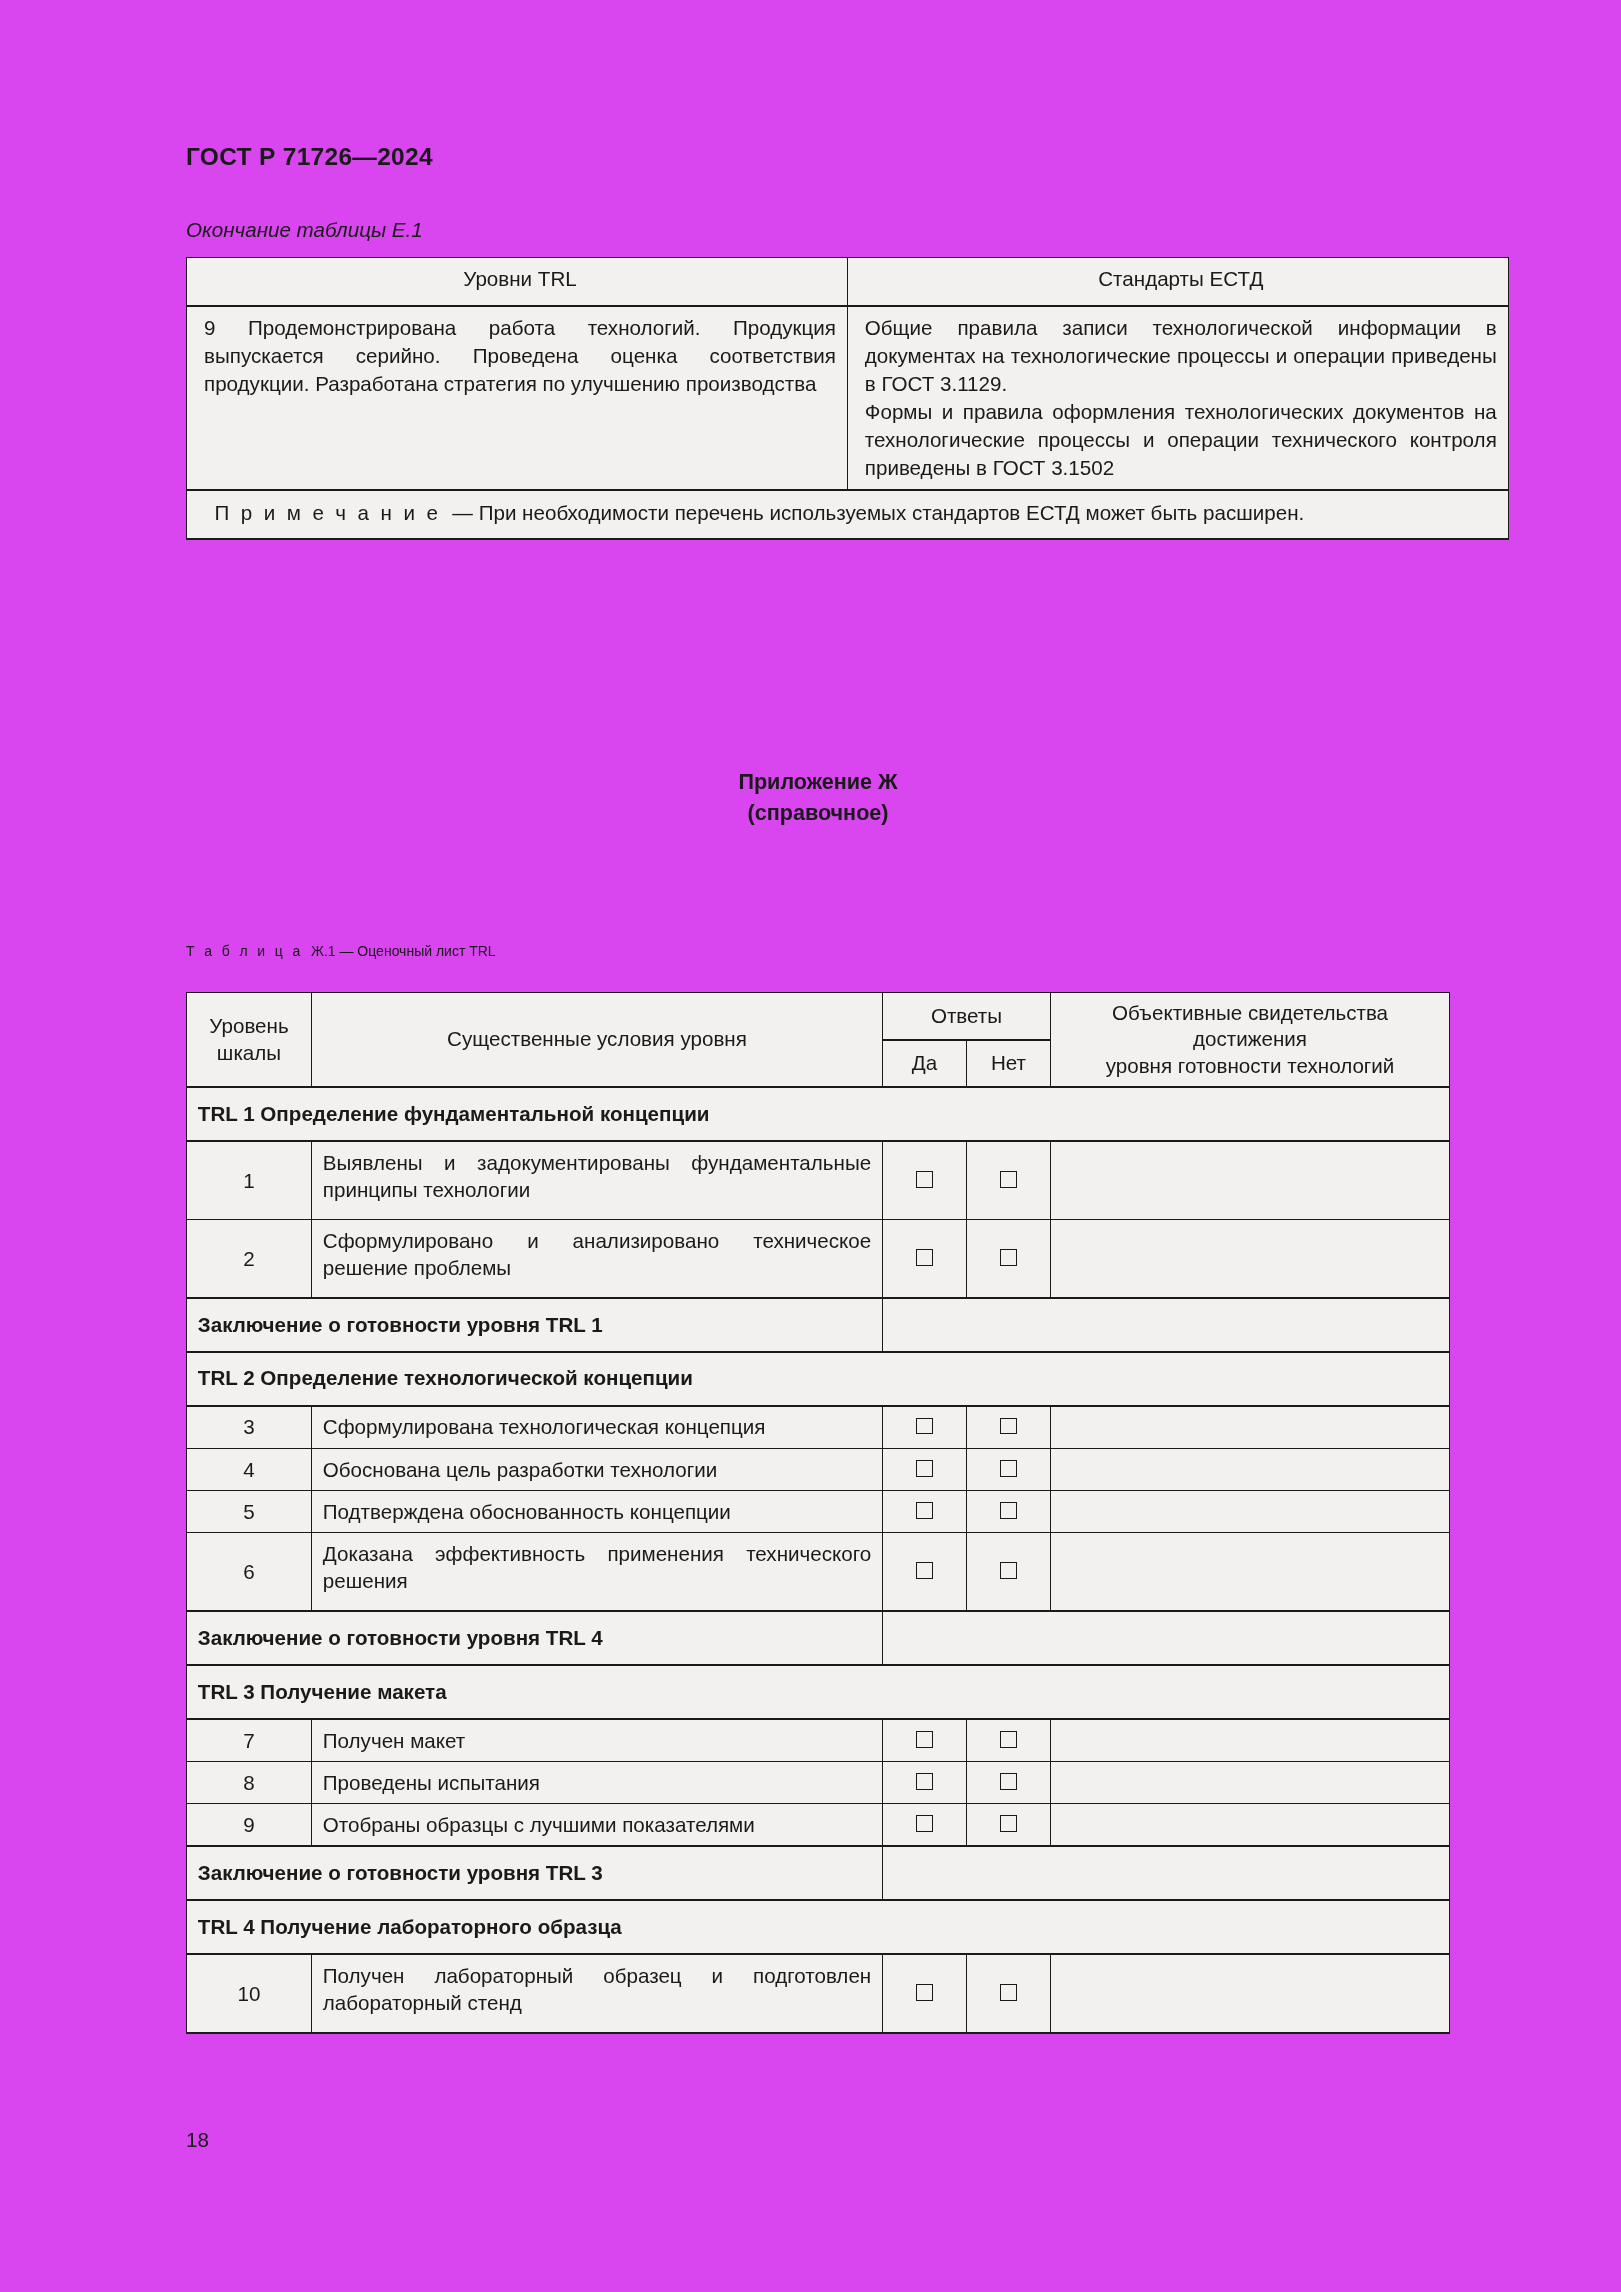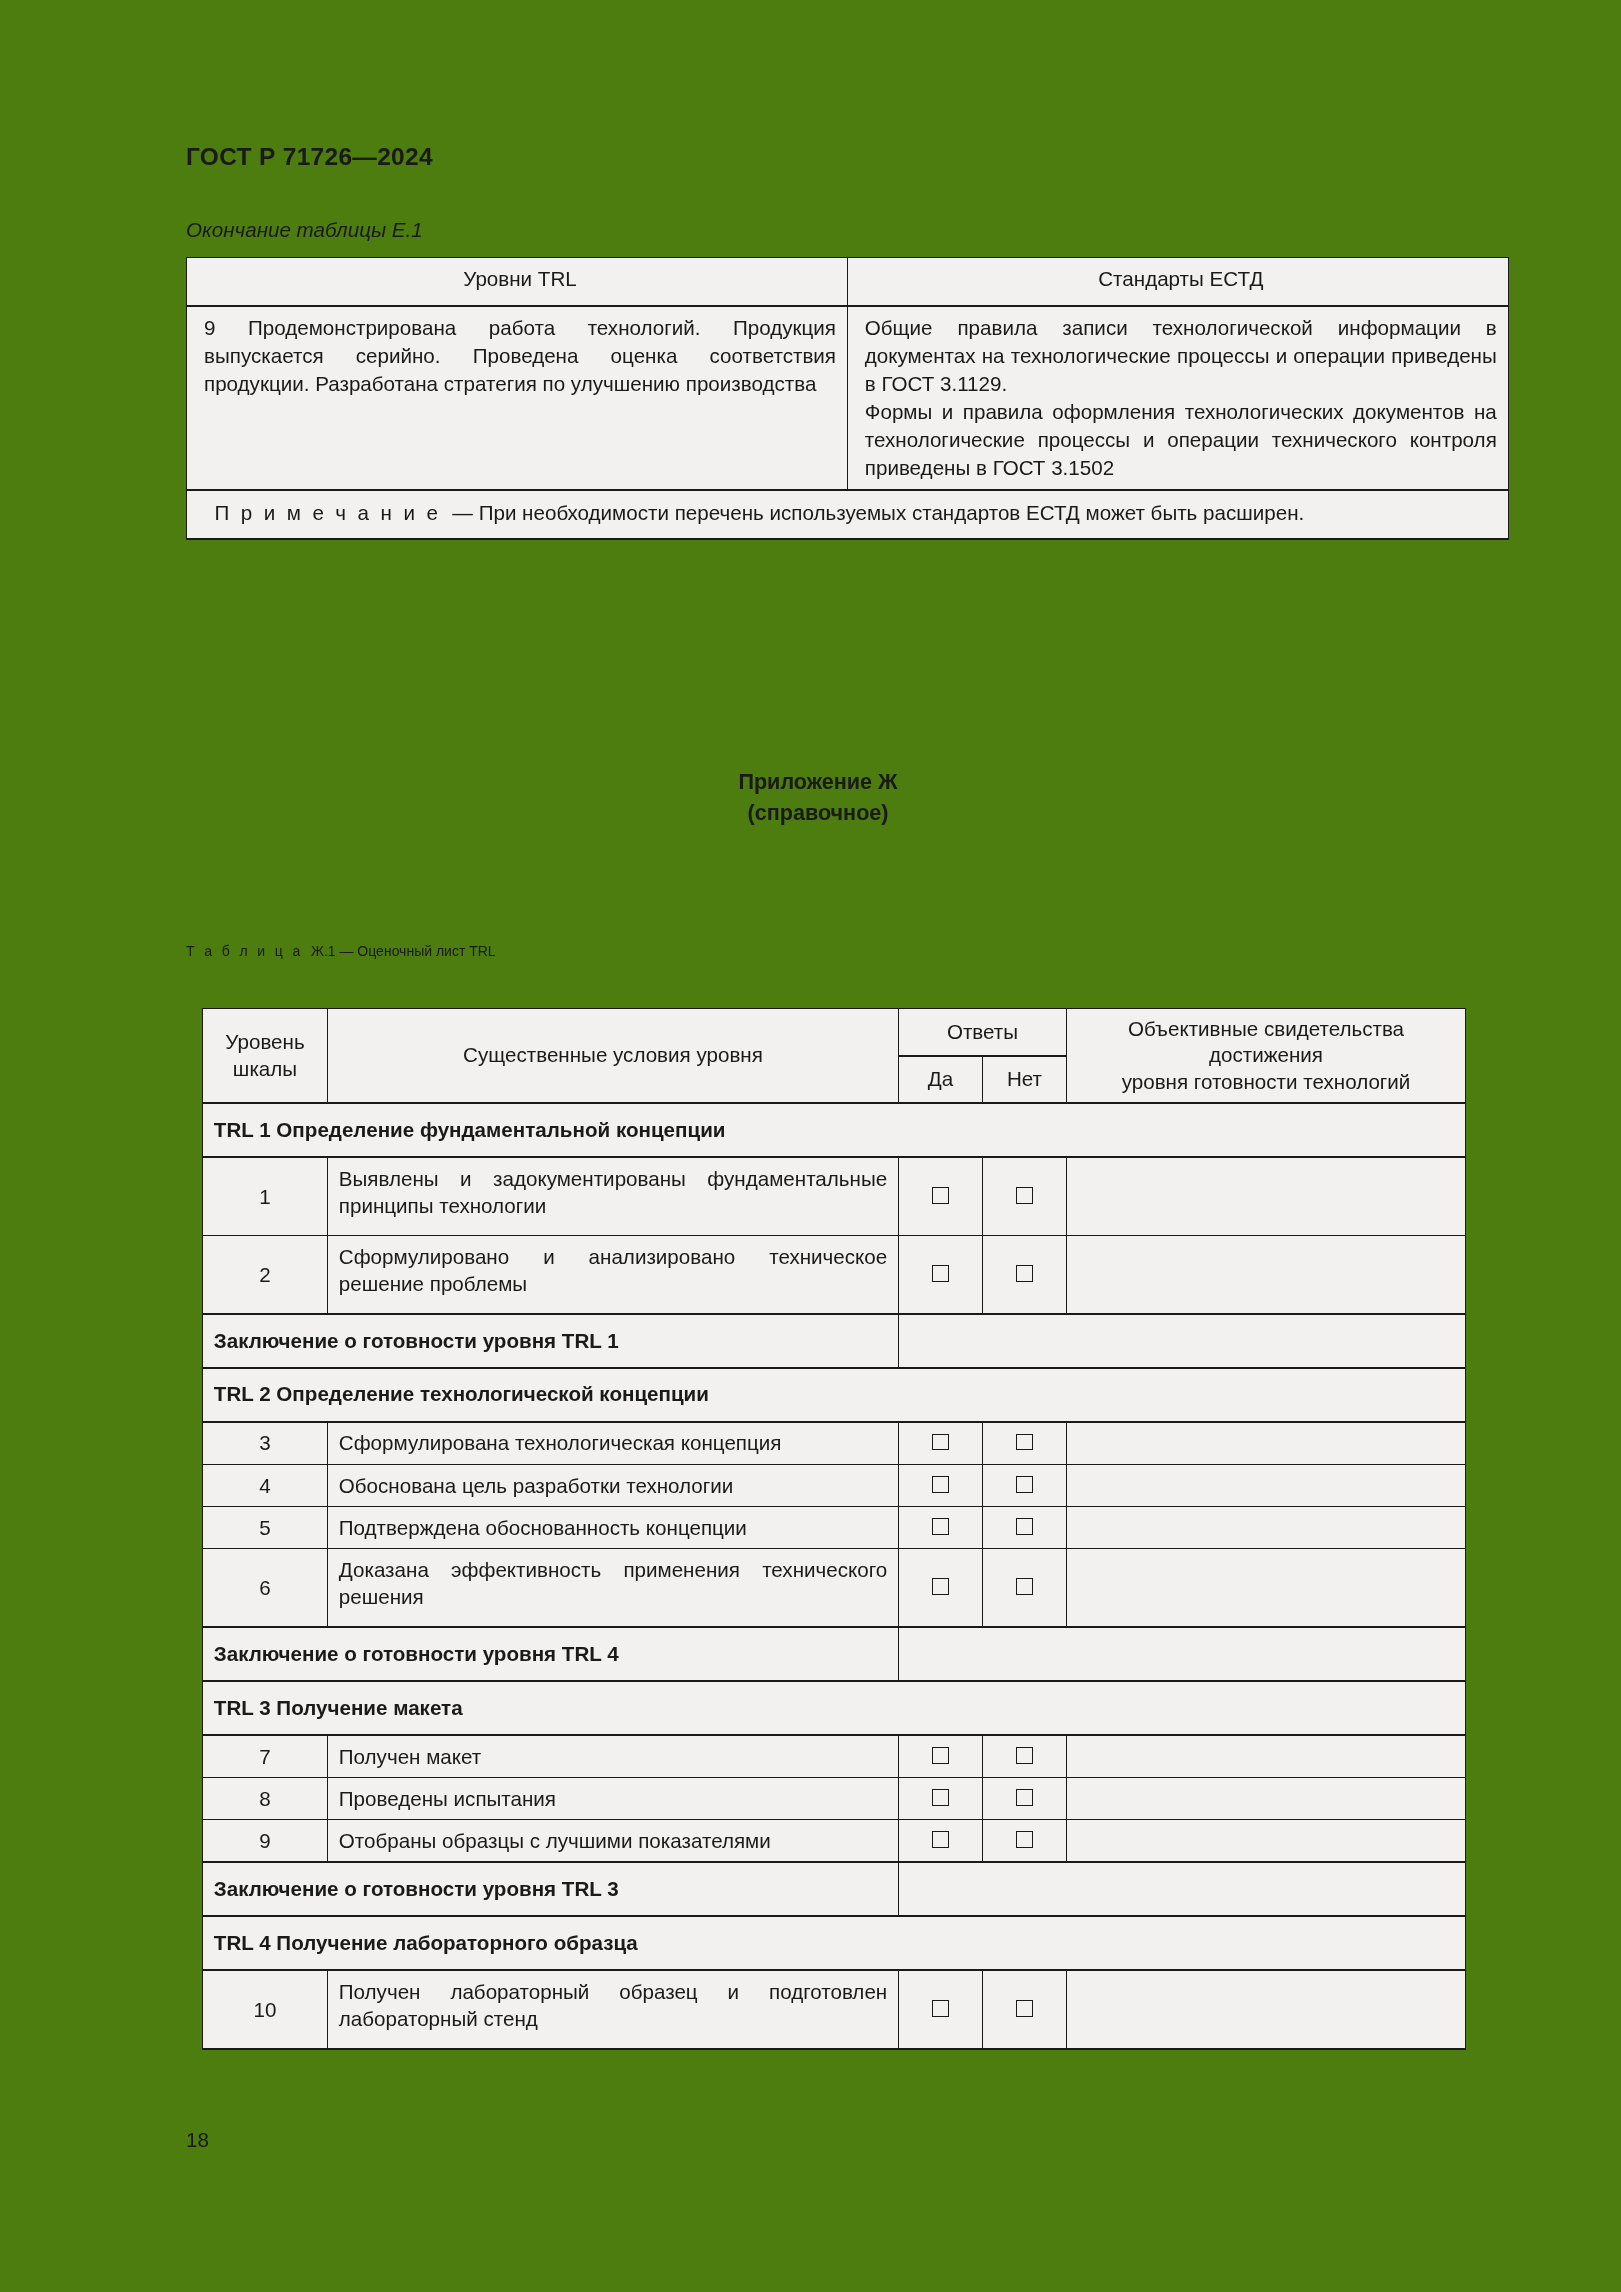--- a/index.html
+++ b/index.html
@@ -8,21 +8,21 @@
     background: #ffffff;
   }
   body {
     font-family: "Liberation Sans", sans-serif;
     color: #1a1a1a;
   }
   .page {
     position: relative;
     width: 1621px;
     height: 2293px;
-    background: #4d7c0f;
+    background: #d946ef;
     box-sizing: border-box;
     overflow: hidden;
   }
 
   
   .running-head {
     position: absolute;
     left: 186px;
     top: 143px;
     font-size: 24.5px;
@@ -98,21 +98,21 @@
   #table-e1 .hdr { height: 33px; }
   #table-e1 .body-left { height: 165px; }
   #table-e1 .note-row td {
     border-top-width: 2.9px;
     border-bottom-width: 2.9px;
     padding: 9.8px 10.8px 11.8px 27.4px;
     line-height: 25.5px;
   }
 
   
-  #table-zh1 { position: absolute; left: 202px; top: 992px; margin-top: 16px; }
+  #table-zh1 { position: absolute; left: 186px; top: 992px; }
   #table-zh1 td {
     line-height: 27.4px;
   }
   #table-zh1 .h-level   { width: 125px; }
   #table-zh1 .h-cond    { width: 571px; }
   #table-zh1 .h-yes     { width: 84px; }
   #table-zh1 .h-no      { width: 84px; }
   #table-zh1 .h-evid    { width: 399px; }
 
   #table-zh1 .hdr-cell {

